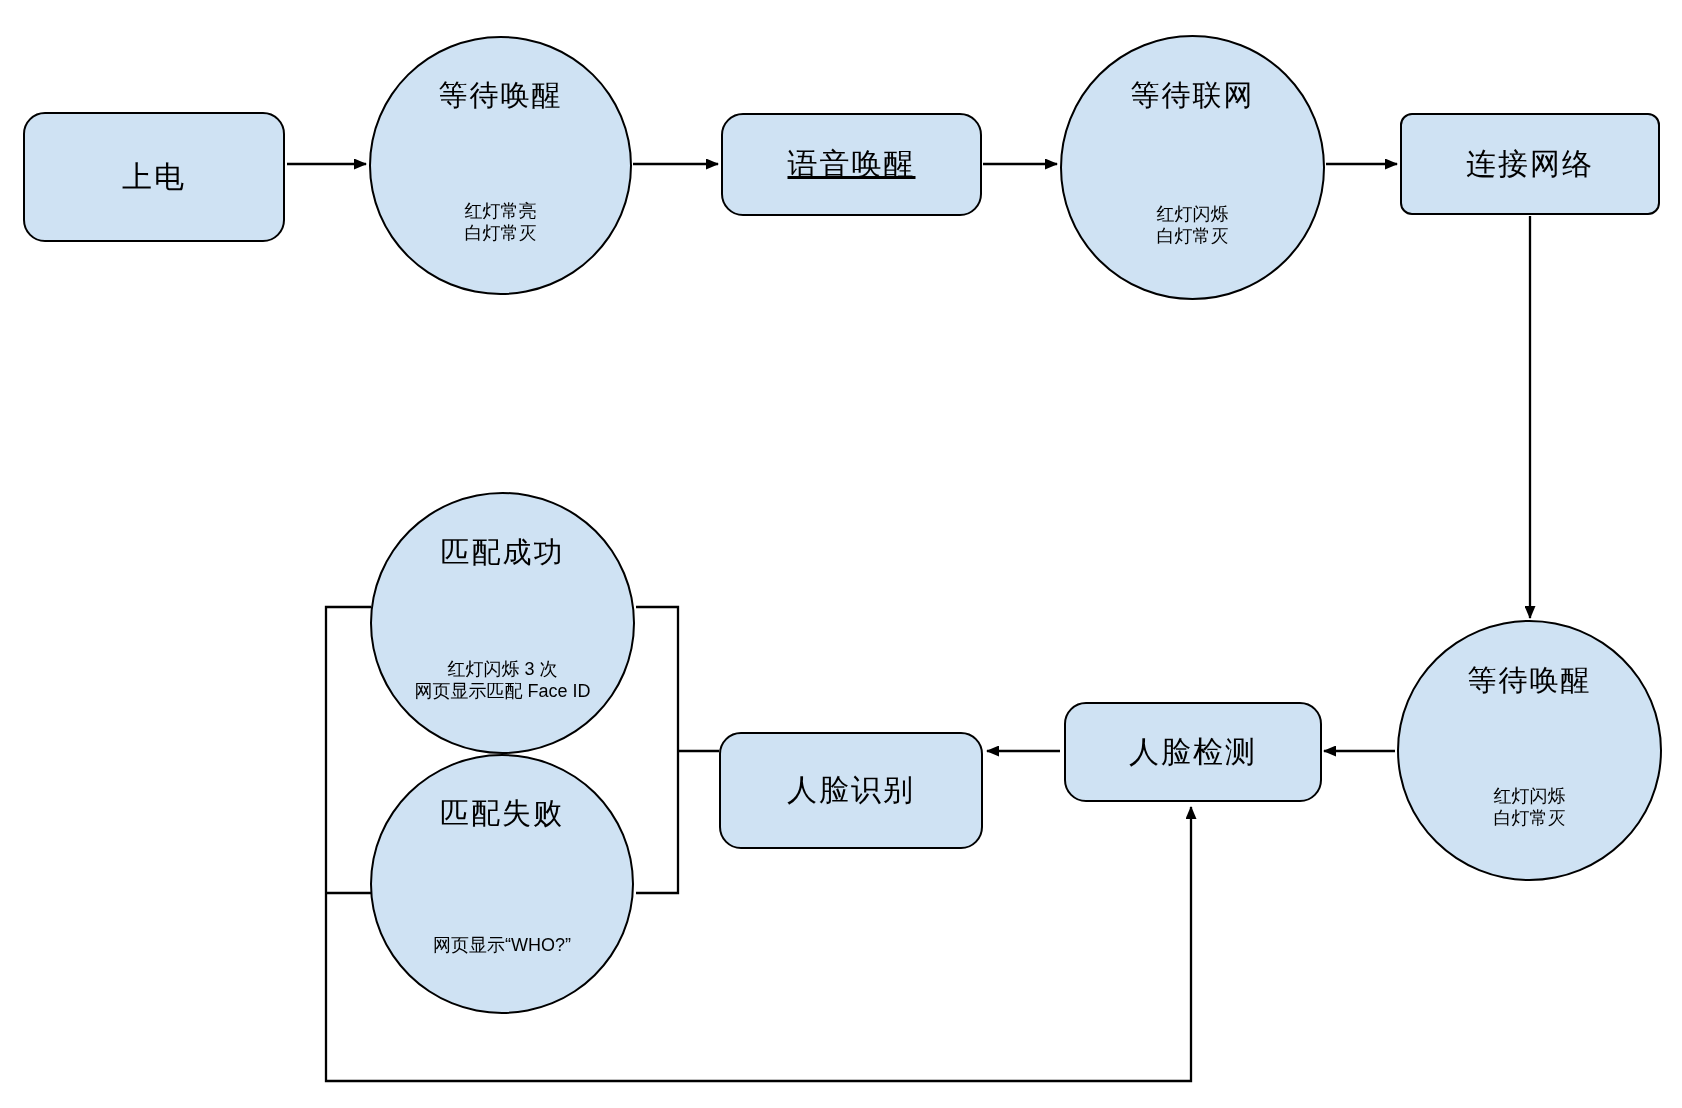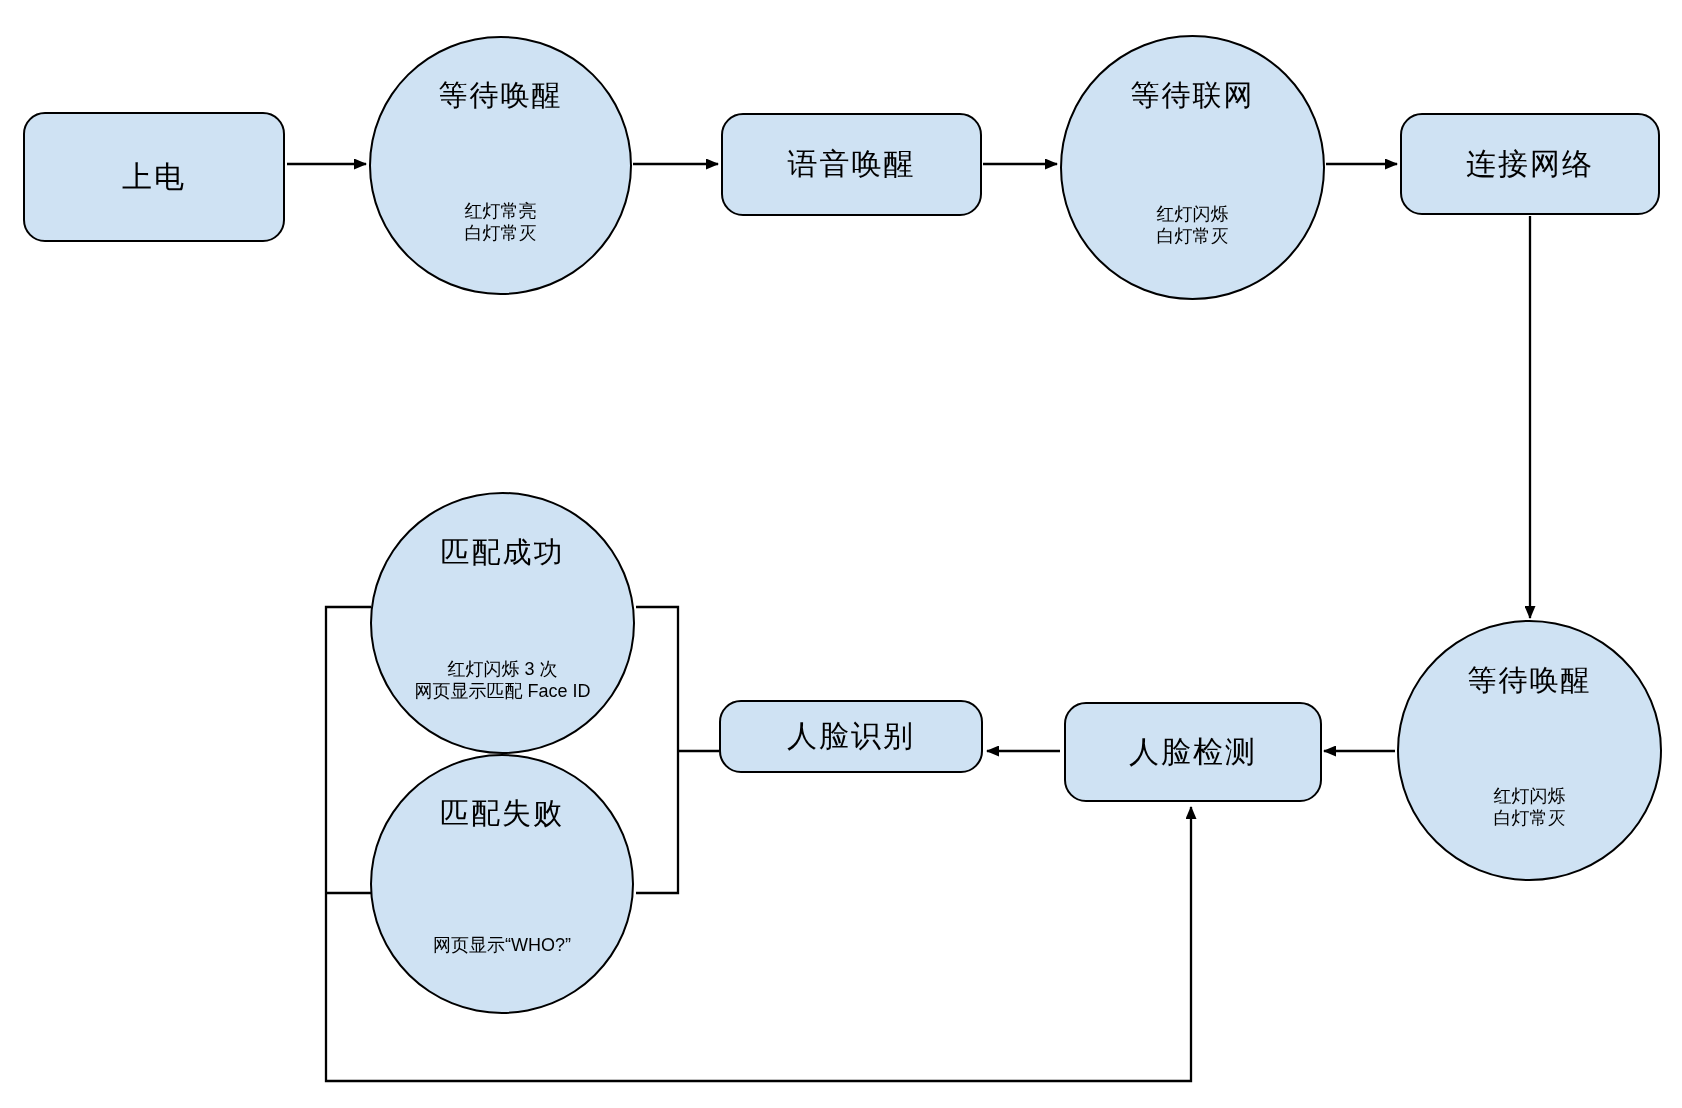--- a/index.html
+++ b/index.html
@@ -97,33 +97,33 @@
     <line x1="678" y1="751" x2="719" y2="751"></line>
 
     <polyline points="371,607 326,607 326,1081 1191,1081 1191,807" marker-end="url(#ah)"></polyline>
     <line x1="326" y1="893" x2="371" y2="893"></line>
   </svg>
 
   <div class="rect-node" style="left:23px; top:112px; width:262px; height:130px;">
     <span>上电</span>
   </div>
 
-  <div class="rect-node" style="left:721px; top:113px; width:261px; height:103px;">
+  <div class="rect-node" style="left:721px; top:113px; width:261px; height:103px;text-decoration:underline;">
     <span>语音唤醒</span>
   </div>
 
-  <div class="rect-node" style="left:1400px; top:113px; width:260px; height:102px;">
+  <div class="rect-node" style="left:1400px; top:113px; width:260px; height:102px;border-radius:12px;">
     <span>连接网络</span>
   </div>
 
   <div class="rect-node" style="left:1064px; top:702px; width:258px; height:100px;">
     <span>人脸检测</span>
   </div>
 
-  <div class="rect-node" style="left:719px; top:700px; width:264px; height:73px;align-items:center;">
+  <div class="rect-node" style="left:719px; top:732px; width:264px; height:117px;align-items:center;">
     <span>人脸识别</span>
   </div>
 
   <div class="circle-node" style="left:369px; top:36px; width:263px; height:259px;">
     <div class="c-title">等待唤醒</div>
     <div class="c-note">
       <div>红灯常亮</div>
       <div>白灯常灭</div>
     </div>
   </div>

